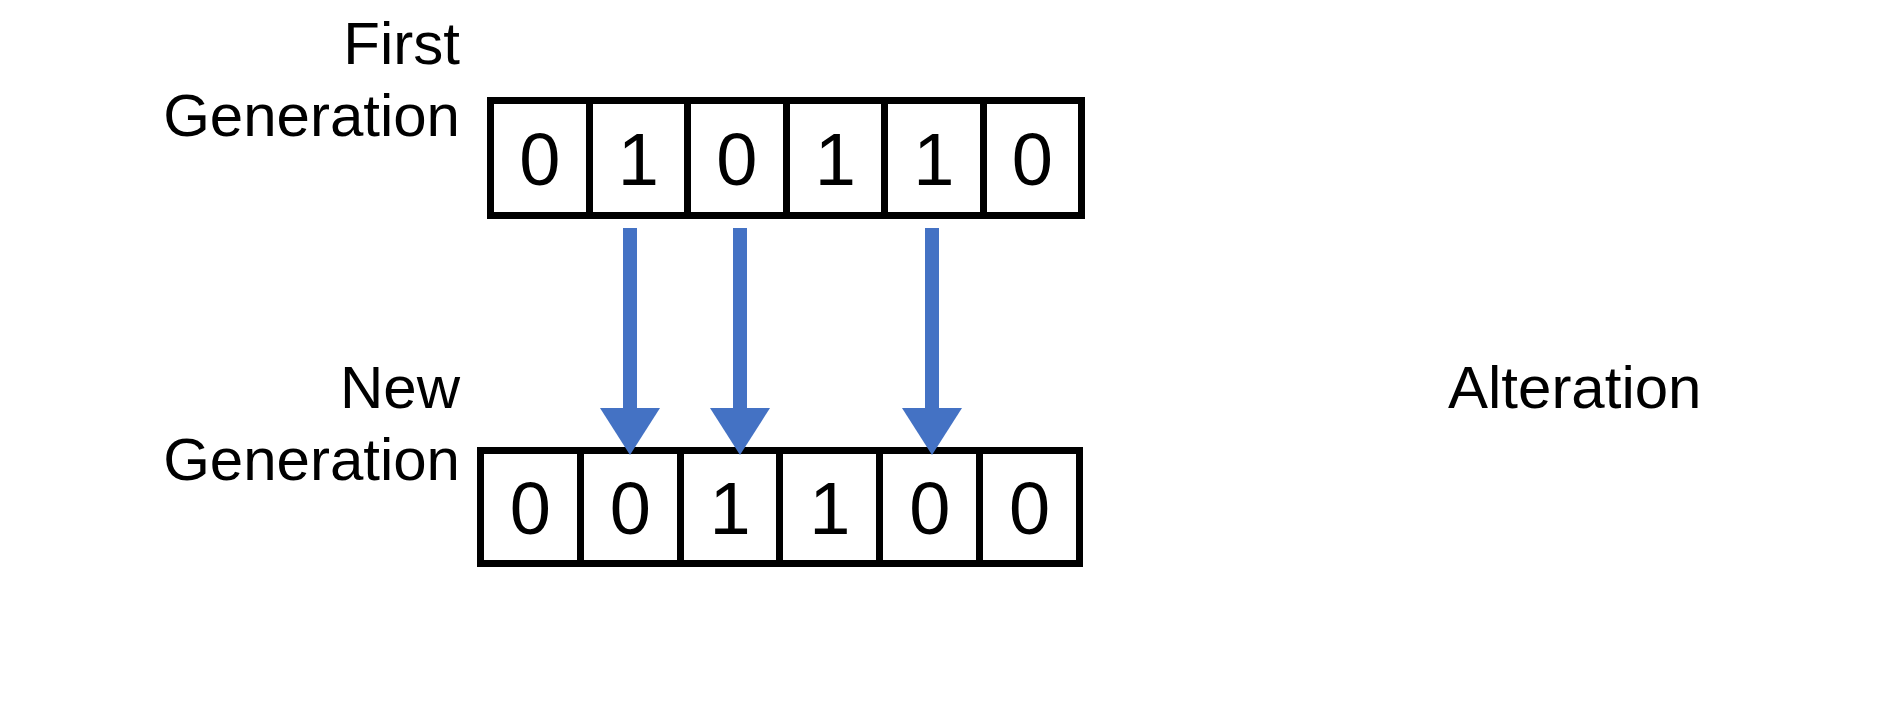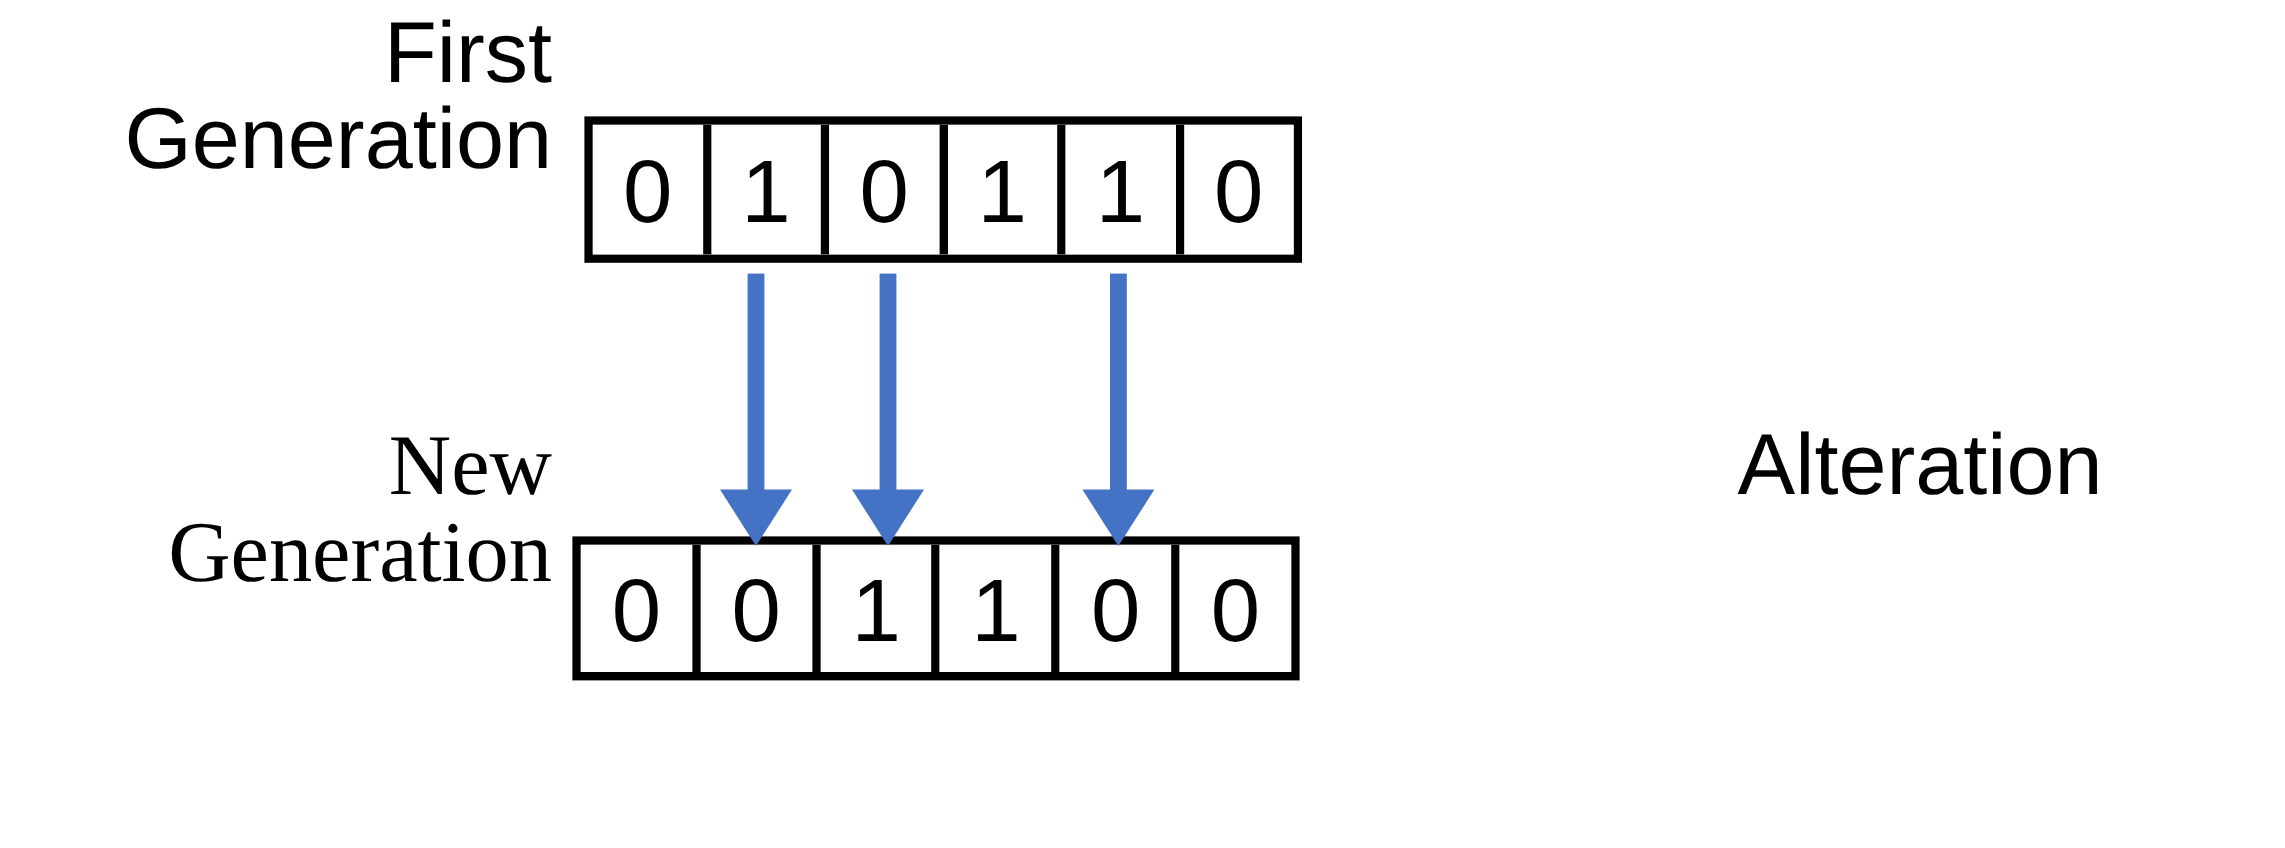--- a/index.html
+++ b/index.html
@@ -18,42 +18,41 @@
     position: relative;
     width: 1904px;
     height: 707px;
     background: #ffffff;
     overflow: hidden;
   }
 
   
   .label {
     position: absolute;
-    font-size: 72px;
+    font-size: 60px;
     line-height: 72px;
     font-weight: 400;
     color: #000000;
     white-space: nowrap;
     letter-spacing: 0px;
   }
 
   .label-right {
     text-align: right;
   }
 
   #label-first-generation {
     left: 0px;
     top: 8px;
     width: 460px;
   }
   #label-new-generation {
     left: 0px;
     top: 352px;
     width: 460px;
-    font-family: Liberation Serif, serif;
   }
   #label-alteration {
     left: 1448px;
     top: 352px;
     text-align: right;
   }
 
   .label-line {
     display: block;
   }

